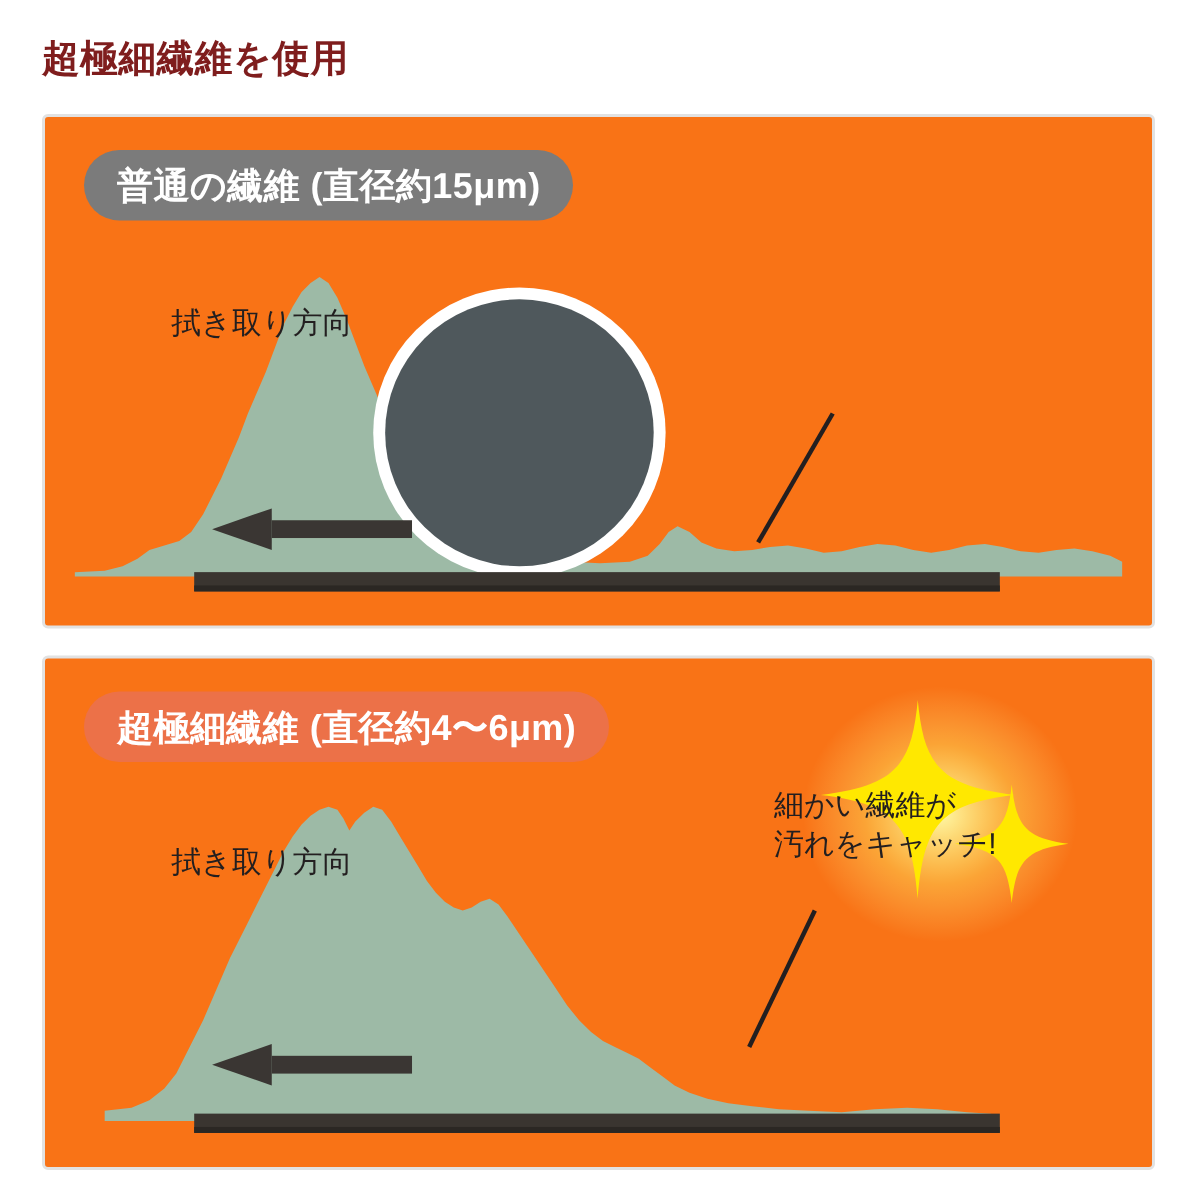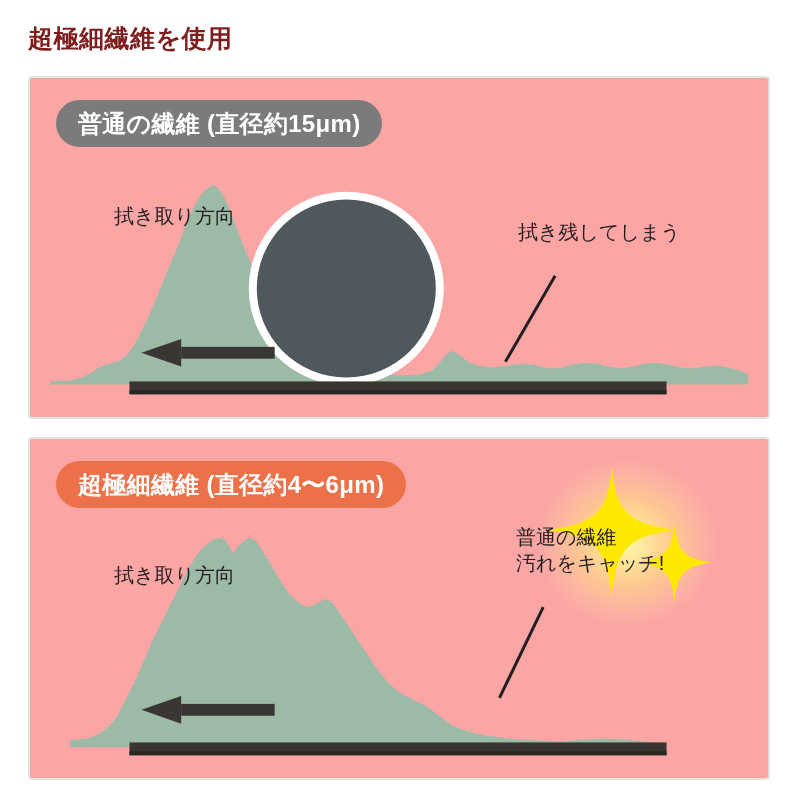--- a/index.html
+++ b/index.html
@@ -25,21 +25,21 @@
     color: #7f1d1d;
     white-space: nowrap;
   }
   .panel {
     position: absolute;
     left: 28px;
     width: 742px;
     box-sizing: border-box;
     border: 2px solid #e2e2e2;
     border-radius: 4px;
-    background: #fca5a5;
+    background: #f97316;
     overflow: hidden;
   }
   #panel-normal { top: 76px;  height: 343px; }
   #panel-micro  { top: 437px; height: 343px; }
 
   .badge {
     position: absolute;
     left: 26px;
     top: 22px;
     height: 47px;
@@ -114,21 +114,20 @@
       <rect x="100" y="316" width="540" height="4" fill="#2b2723"></rect>
     </svg>
   </div>
 
   <div class="badge badge-grey">
     <span>普通の繊維 (直径約15μm)</span>
   </div>
 
   <div class="anno" id="wipe-dir-1">拭き取り方向</div>
 
-  <div class="anno" id="leftover-label">拭き残してしまう</div>
 </section>
 
 <section class="panel" id="panel-micro">
 
   <div class="stage">
     <svg viewBox="0 0 742 343" preserveAspectRatio="none" aria-hidden="true">
       <defs>
         <radialGradient id="glowBig" cx="50%" cy="50%" r="50%">
           <stop offset="0%" stop-color="#ffffb0" stop-opacity="0.95"></stop>
           <stop offset="55%" stop-color="#ffff70" stop-opacity="0.35"></stop>
@@ -222,15 +221,15 @@
       <rect x="100" y="316" width="540" height="4" fill="#2b2723"></rect>
     </svg>
   </div>
 
   <div class="badge badge-orange">
     <span>超極細繊維 (直径約4〜6μm)</span>
   </div>
 
   <div class="anno" id="wipe-dir-2">拭き取り方向</div>
 
-  <div class="anno" id="catch-label">普通の繊維
+  <div class="anno" id="catch-label">細かい繊維が
 汚れをキャッチ!</div>
 </section>
 
 </body></html>

